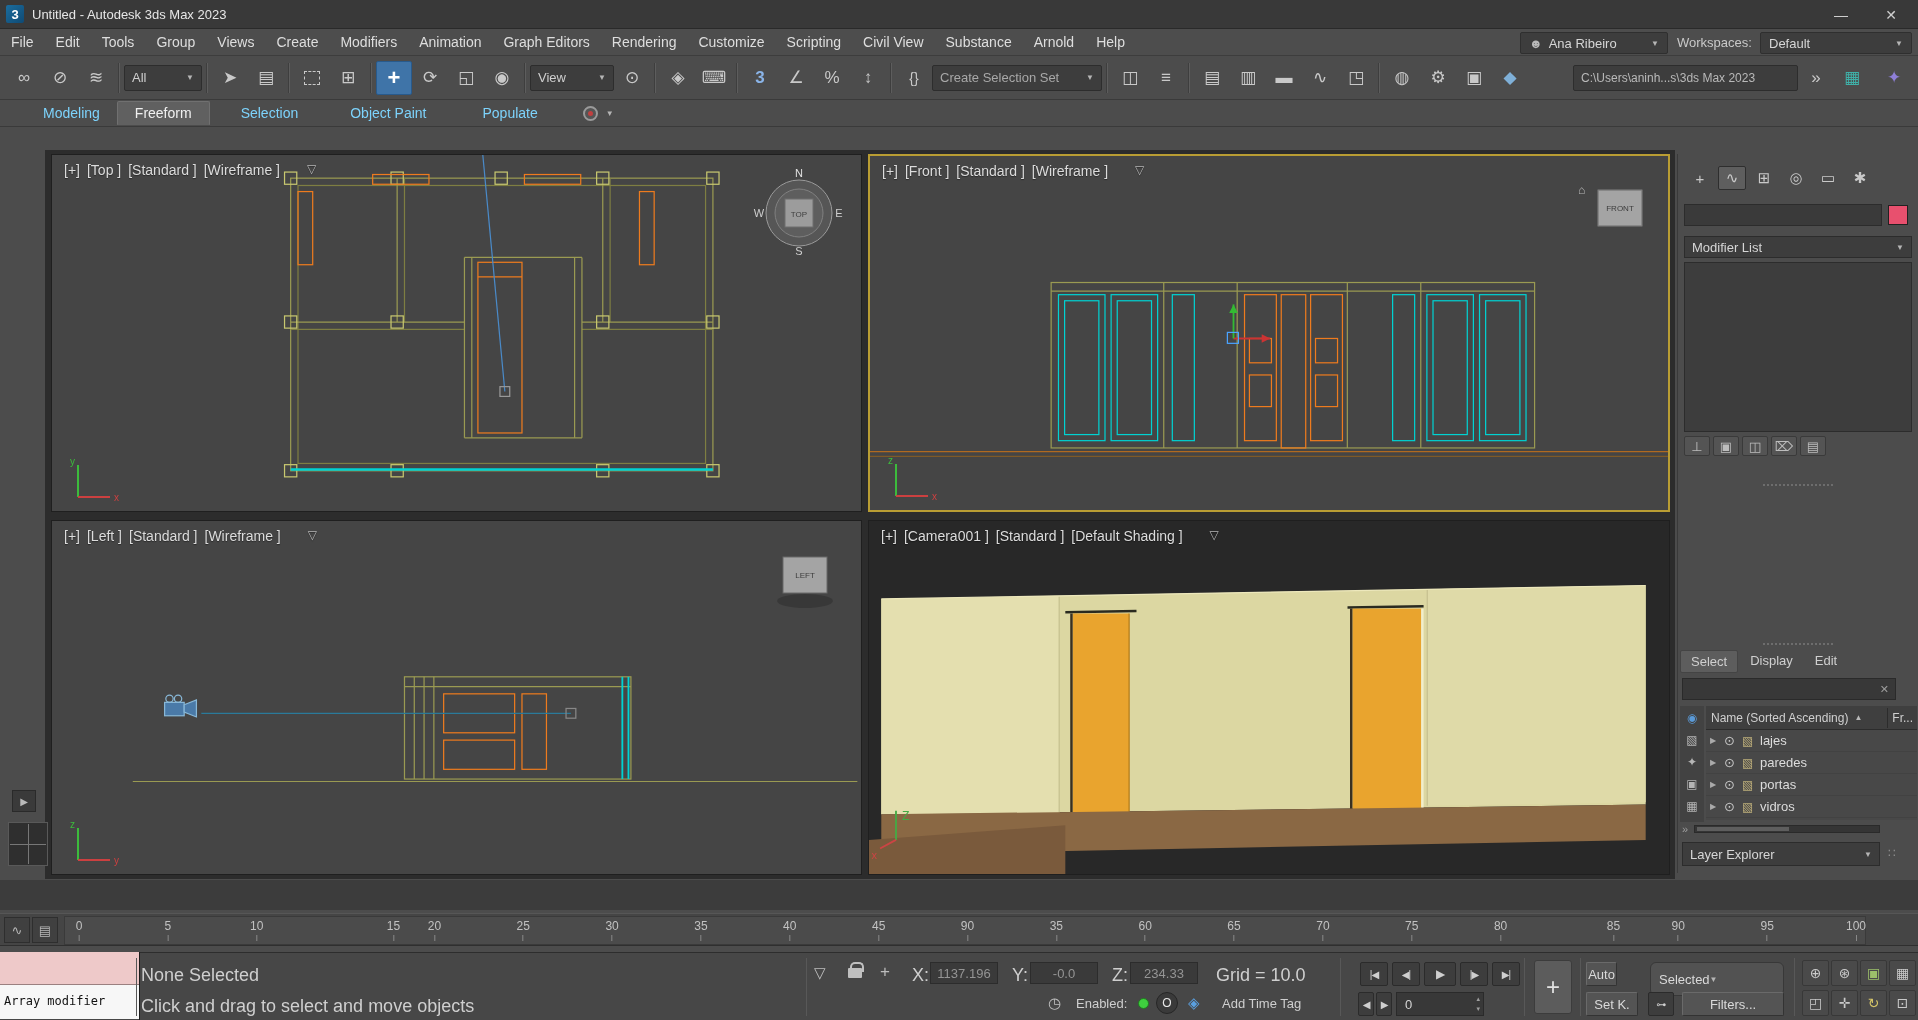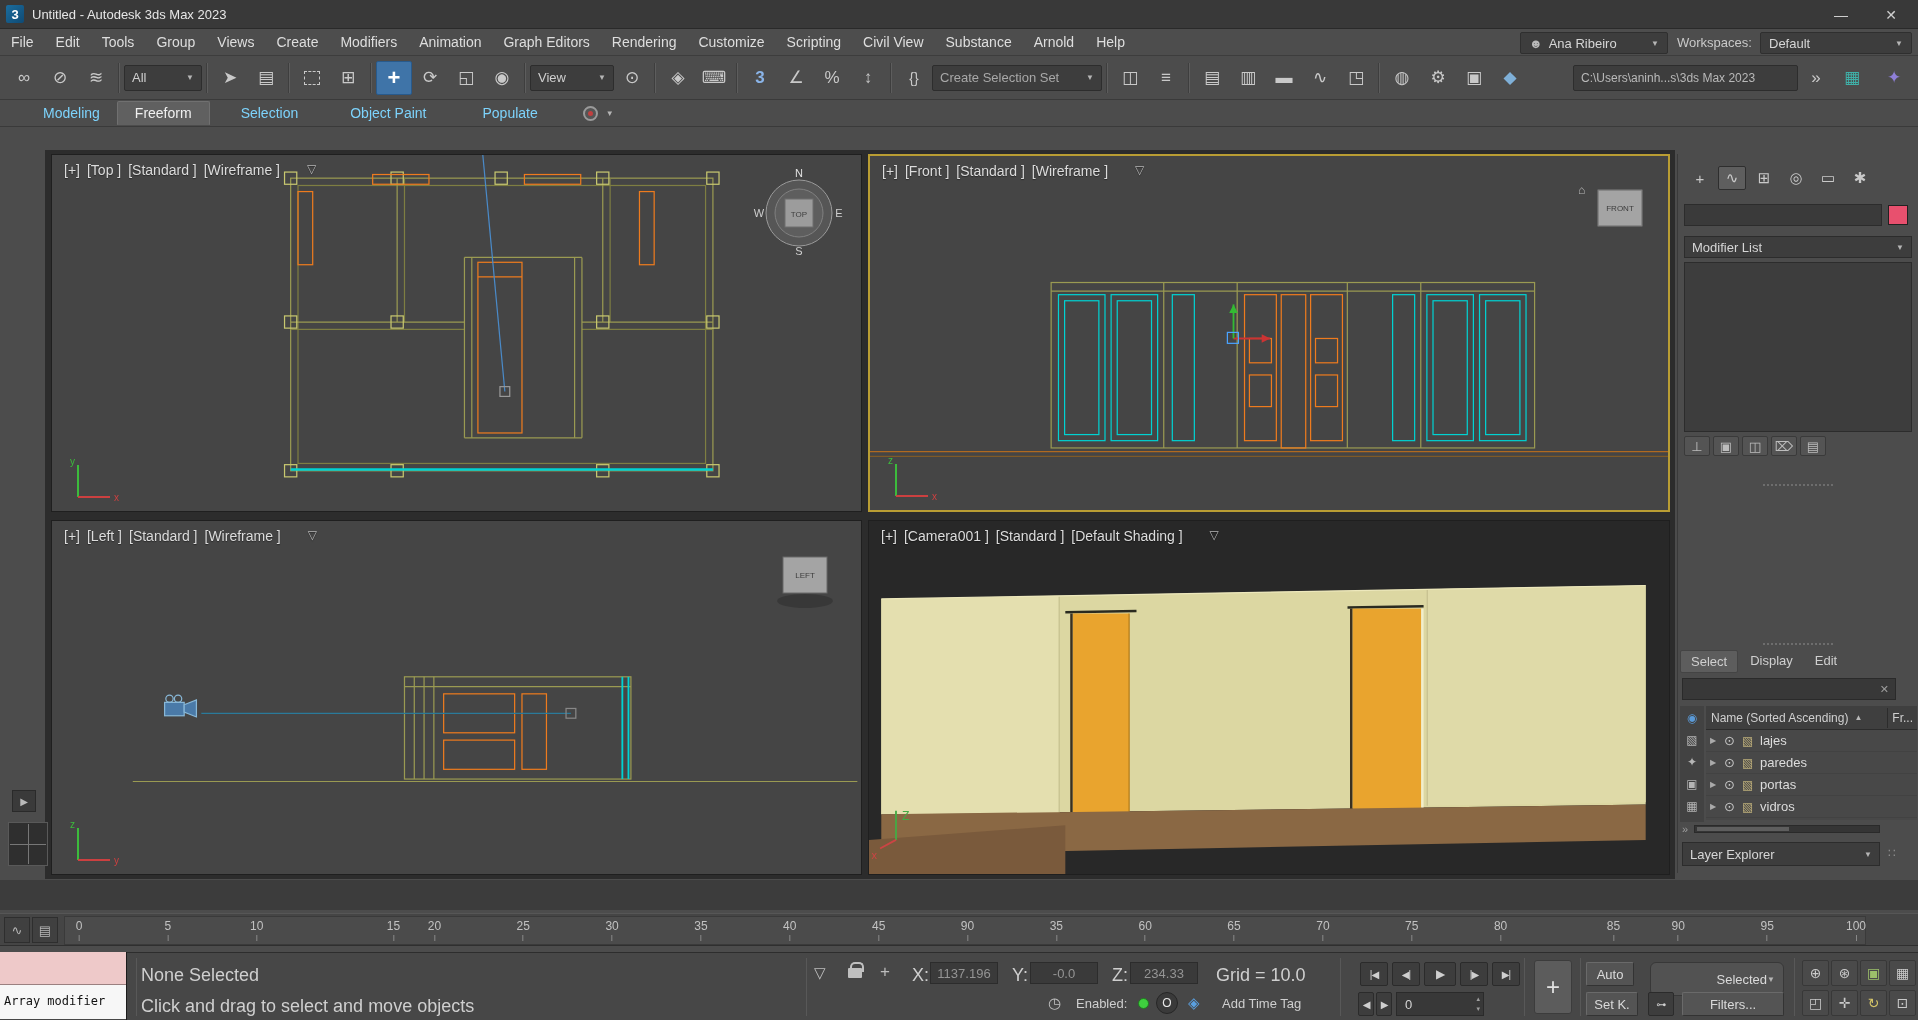--- a/index.html
+++ b/index.html
@@ -76,31 +76,31 @@
 
 .timeslider{left:0;top:880px;width:1918px;height:30px;background:#3c3c3c}
 .trackbar{left:0;top:913px;width:1918px;height:33px;background:#454545;border-top:1px solid #565656;border-bottom:1px solid #2f2f2f}
 .tbicon{position:absolute;top:3px;width:26px;height:26px;background:#404040;border:1px solid #2e2e2e;color:#b9b9b9;display:flex;align-items:center;justify-content:center;font-size:13px}
 .rulerzone{position:absolute;left:64px;top:2px;width:1802px;height:29px;background:#4b4b4b;border:1px solid #3a3a3a}
 .tick{position:absolute;top:0;transform:translateX(-50%);text-align:center}
 .tlab{display:block;font-size:12px;color:#c2c2c2;line-height:18px}
 .tline{display:block;width:1px;height:6px;background:#8a8a8a;margin:0 auto}
 
 .statusbar{left:0;top:952px;width:1918px;height:68px;background:#474747;border-top:1px solid #2d2d2d}
-.listener{position:absolute;left:0;top:952px;width:127px;height:68px;border-right:1px solid #1c1c1c}
+.listener{position:absolute;left:0;top:952px;width:140px;height:68px;border-right:1px solid #1c1c1c}
 .lis-pink{height:33px;background:#eec9c9;border-bottom:1px solid #9b8080}
 .lis-white{height:34px;background:#f7f7f7;color:#111;font-family:"DejaVu Sans Mono",monospace;font-size:12px;padding:9px 0 0 4px}
 .stxt{position:absolute;color:#cfcfcf;font-size:18px}
 .sgroove{position:absolute;top:958px;height:58px;width:1px;background:#373737;border-right:1px solid #585858}
 .cfield{position:absolute;height:22px;background:#3a3a3a;border:1px solid #2c2c2c;color:#949494;font-size:13px;display:flex;align-items:center;justify-content:center}
 .sicon{position:absolute;color:#bdbdbd;font-size:15px}
 .pbtn{position:absolute;top:962px;width:28px;height:24px;background:#3d3d3d;border:1px solid #2b2b2b;border-radius:2px;color:#cfcfcf;font-size:10px;display:flex;align-items:center;justify-content:center;letter-spacing:-1px}
 .keybig{position:absolute;left:1534px;top:960px;width:38px;height:54px;background:#5c5c5c;border:1px solid #3c3c3c;border-radius:3px;color:#e2e2e2;font-size:24px;display:flex;align-items:center;justify-content:center}
 .sbtn{position:absolute;height:24px;background:#545454;border:1px solid #6a6a6a;border-bottom-color:#333;border-right-color:#333;border-radius:2px;color:#dadada;font-size:13px;display:flex;align-items:center;justify-content:center}
-.scombo{position:absolute;height:24px;background:#525252;border:1px solid #383838;border-radius:6px;color:#dadada;font-size:13px;display:flex;align-items:center;justify-content:flex-end;padding:16px 8px}
+.scombo{position:absolute;height:24px;background:#525252;border:1px solid #383838;border-radius:6px;color:#dadada;font-size:13px;display:flex;align-items:center;justify-content:flex-start;padding:16px 8px}
 .cornbtn{position:absolute;width:27px;height:26px;background:#4a4a4a;border:1px solid #383838;border-radius:2px;color:#c9c9c9;font-size:14px;display:flex;align-items:center;justify-content:center}
 .greendot{position:absolute;width:11px;height:11px;border-radius:50%;background:#3fcf3f;border:1px solid #1f7a1f}
 .obtn{position:absolute;width:22px;height:22px;border-radius:50%;background:#3a3a3a;border:1px solid #262626;color:#e8e8e8;font-size:12px;display:flex;align-items:center;justify-content:center}
 .locki{position:absolute;left:848px;top:968px;width:14px;height:10px;background:#c0c0c0;border-radius:1px}
 .locki::before{content:"";position:absolute;left:2px;top:-6px;width:10px;height:8px;border:2px solid #c0c0c0;border-bottom:none;border-radius:5px 5px 0 0}
 .ffield{position:absolute;left:1396px;top:992px;width:88px;height:24px;background:#383838;border:1px solid #2a2a2a;color:#d5d5d5;font-size:13px;display:flex;align-items:center;padding-left:8px}
 .fspin{position:absolute;right:3px;top:1px;display:flex;flex-direction:column;font-size:7px;color:#9f9f9f;line-height:10px}
 </style>
 </head>
 <body>
@@ -649,21 +649,21 @@
 <div class="obtn" style="left:1156px;top:992px">O</div>
 <span class="sicon" style="left:1188px;top:994px;color:#5aa0e0">◈</span>
 <span class="stxt" style="left:1222px;top:996px;font-size:13px">Add Time Tag</span>
 
 <div class="pbtn" style="left:1360px">|◀</div>
 <div class="pbtn" style="left:1392px">◀|</div>
 <div class="pbtn" style="left:1424px;width:32px;font-size:12px">▶</div>
 <div class="pbtn" style="left:1460px">|▶</div>
 <div class="pbtn" style="left:1492px">▶|</div>
 <div class="keybig">+</div>
-<div class="sbtn" style="left:1586px;top:962px;width:48px">Auto</div>
+<div class="sbtn" style="left:1586px;top:962px;width:31px">Auto</div>
 <div class="scombo" style="left:1650px;top:962px;width:134px">
   <span>Selected</span>
   <span class="caret">▼</span>
 </div>
 
 <div class="pbtn" style="left:1358px;top:992px;width:16px">◀</div>
 <div class="pbtn" style="left:1376px;top:992px;width:16px">▶</div>
 <div class="ffield">
   <span>0</span>
   <span class="fspin">

